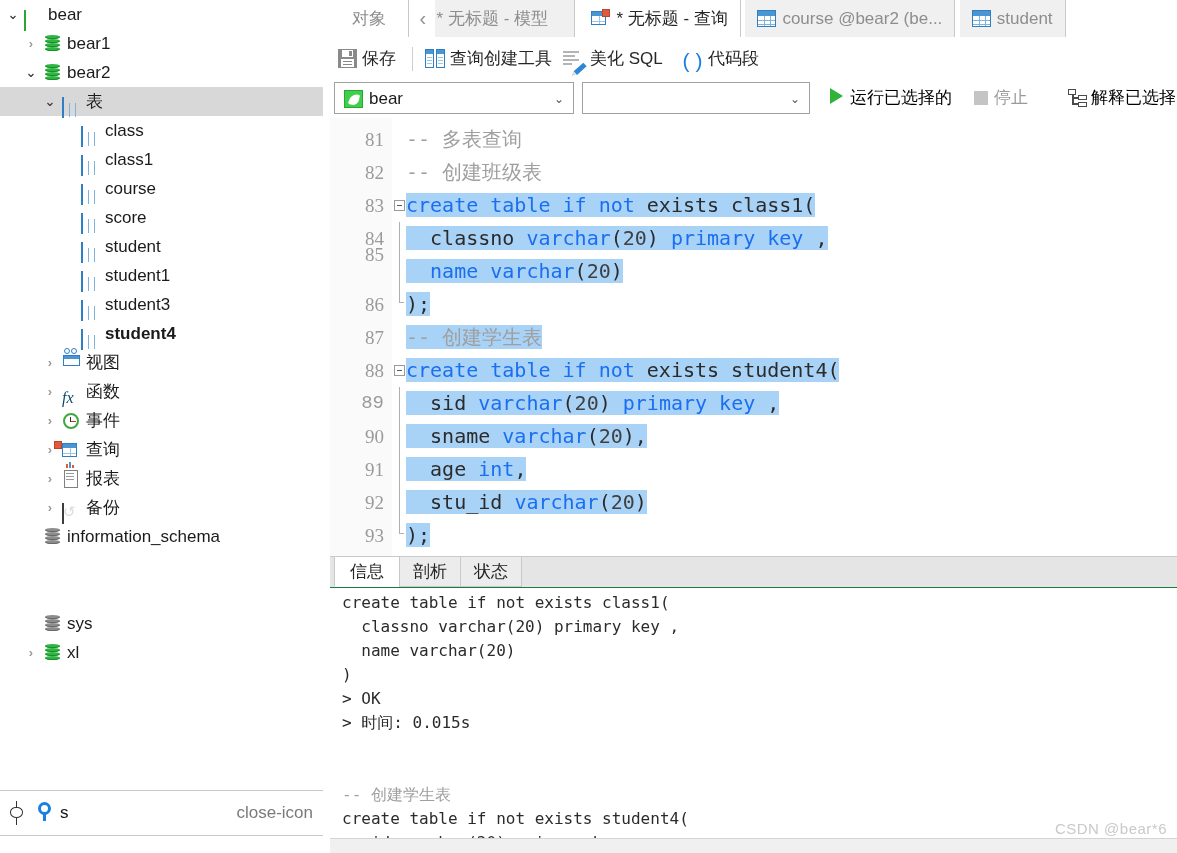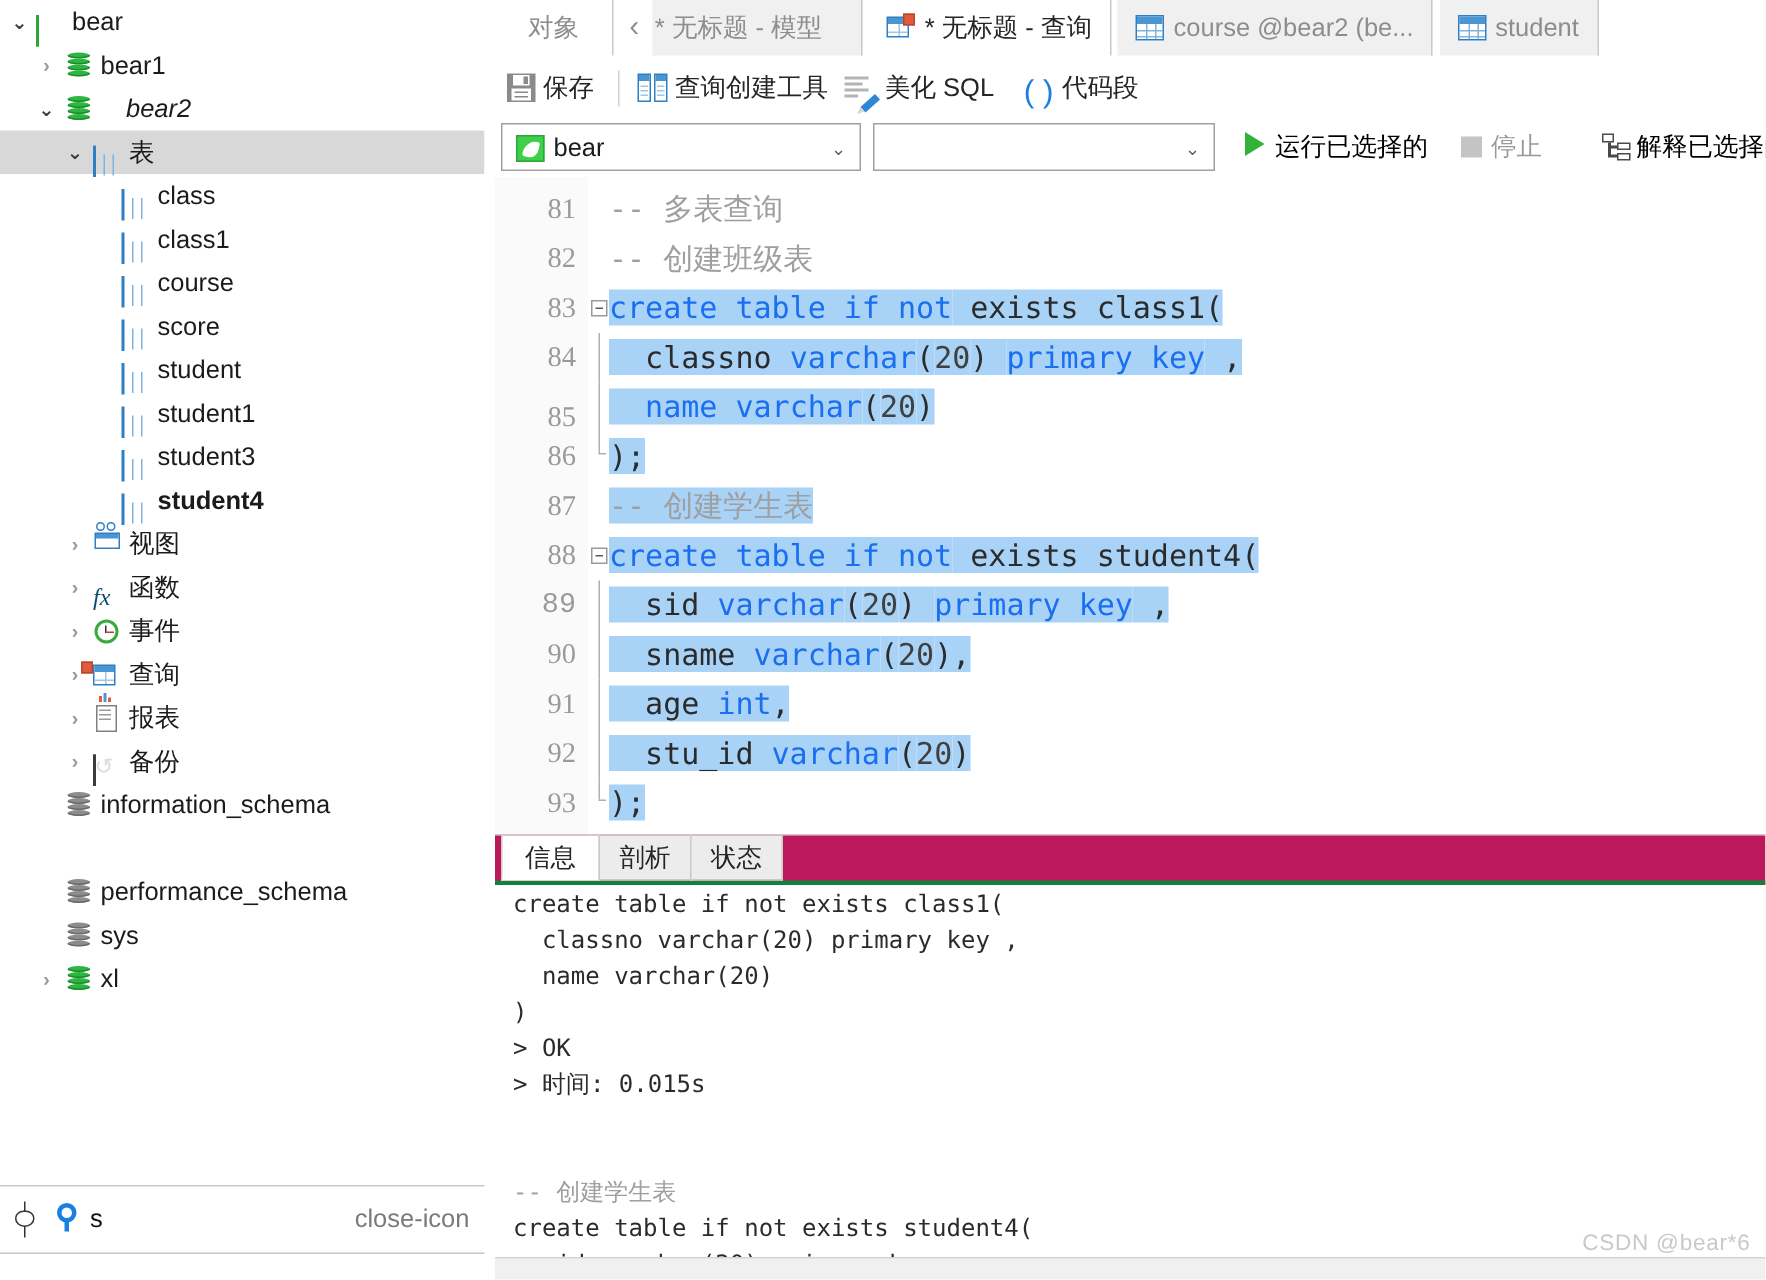--- a/index.html
+++ b/index.html
@@ -162,21 +162,21 @@
   .codearea{position:absolute;left:76px;top:0;right:0;height:438px;}
   .cline{position:absolute;left:0;height:33px;line-height:33px;font-size:20px;white-space:pre;letter-spacing:0px;}
   .kw{color:#1a6ff0;}
   .num{color:#404040;}
   .pl{color:#2b2b2b;}
   .cm{color:#9f9f9f;}
   .sel{background:#a9d2f7;}
 
   
   .results{position:absolute;left:0;top:556px;width:847px;height:297px;background:#ffffff;border-top:1px solid #c9c9c9;}
-  .rtabs{position:absolute;left:0;top:0;height:30px;width:847px;border-bottom:3px solid #15803d;background:#be185d;}
+  .rtabs{position:absolute;left:0;top:0;height:30px;width:847px;border-bottom:1px solid #15803d;background:#e5e5e5;}
   .rtab{position:absolute;top:0;height:30px;line-height:29px;font-size:17px;color:#262626;text-align:center;box-sizing:border-box;
         border-left:1px solid #c9c9c9;border-right:1px solid #c9c9c9;background:#ececec;border-bottom:1px solid #c9c9c9;}
   .rtab.active{background:#ffffff;border-bottom:1px solid #ffffff;}
   .rbody{position:absolute;left:0;top:30px;width:847px;height:267px;overflow:hidden;
      font-family:"DejaVu Sans Mono","Liberation Mono",monospace;font-size:16px;color:#2b2b2b;}
   .rline{position:absolute;left:12px;height:24px;line-height:24px;white-space:pre;}
   .rline.cm{color:#9f9f9f;}
 
   .statusbar{position:absolute;left:0;top:838px;width:847px;height:15px;background:#f0f0f0;border-top:1px solid #d4d4d4;}
   .wm{position:absolute;right:10px;top:820px;font-size:15px;color:#c9c9c9;font-family:"Liberation Sans",sans-serif;letter-spacing:.5px;}
@@ -194,21 +194,21 @@
           <span class="nlabel" style="left: 48px;">bear</span>
         </div>
         <div class="node" style="top: 29px; position: absolute; left: 0px; right: 0px;">
           <span class="twisty" style="left: 24px;">›</span>
           <span class="nicon" style="left: 43px;"><span class="cyl green"><i></i><i></i><i></i><i></i></span></span>
           <span class="nlabel" style="left: 67px;">bear1</span>
         </div>
         <div class="node" style="top: 58px; position: absolute; left: 0px; right: 0px;">
           <span class="twisty open" style="left: 24px;">⌄</span>
           <span class="nicon" style="left: 43px;"><span class="cyl green"><i></i><i></i><i></i><i></i></span></span>
-          <span class="nlabel" style="left: 84px; font-style: italic;">bear2</span>
+          <span class="nlabel" style="left: 67px;">bear2</span>
         </div>
         <div class="node sel" style="top: 87px; position: absolute; left: 0px; right: 0px;">
           <span class="twisty open" style="left: 43px;">⌄</span>
           <span class="nicon" style="left: 62px;"><span class="tbl"><span class="v1"></span><span class="v2"></span><span class="h1"></span><span class="h2"></span></span></span>
           <span class="nlabel" style="left: 86px;">表</span>
         </div>
         <div class="node" style="top: 116px; position: absolute; left: 0px; right: 0px;">
           <span class="nicon" style="left: 81px;"><span class="tbl"><span class="v1"></span><span class="v2"></span><span class="h1"></span><span class="h2"></span></span></span>
           <span class="nlabel" style="left: 105px;">class</span>
         </div>
@@ -269,24 +269,20 @@
           <span class="nlabel" style="left: 86px;">报表</span>
         </div>
         <div class="node" style="top: 493px; position: absolute; left: 0px; right: 0px;">
           <span class="twisty" style="left: 43px;">›</span>
           <span class="nicon" style="left: 62px;"><span class="bic"></span></span>
           <span class="nlabel" style="left: 86px;">备份</span>
         </div>
         <div class="node" style="top: 522px; position: absolute; left: 0px; right: 0px;">
           <span class="nicon" style="left: 43px;"><span class="cyl gray"><i></i><i></i><i></i><i></i></span></span>
           <span class="nlabel" style="left: 67px;">information_schema</span>
-        </div>
-        <div class="node" style="top: 580px; position: absolute; left: 0px; right: 0px;">
-          <span class="nicon" style="left: 43px;"><span class="cyl gray"><i></i><i></i><i></i><i></i></span></span>
-          <span class="nlabel" style="left: 67px;">performance_schema</span>
         </div>
         <div class="node" style="top: 609px; position: absolute; left: 0px; right: 0px;">
           <span class="nicon" style="left: 43px;"><span class="cyl gray"><i></i><i></i><i></i><i></i></span></span>
           <span class="nlabel" style="left: 67px;">sys</span>
         </div>
         <div class="node" style="top: 638px; position: absolute; left: 0px; right: 0px;">
           <span class="twisty" style="left: 24px;">›</span>
           <span class="nicon" style="left: 43px;"><span class="cyl green"><i></i><i></i><i></i><i></i></span></span>
           <span class="nlabel" style="left: 67px;">xl</span>
         </div>
@@ -403,21 +399,21 @@
         <span class="expl-ic"><span class="a"></span><span class="b"></span><span class="c"></span><span class="ln"></span><span class="ln2"></span><span class="ln3"></span></span><span>解释已选择的</span>
       </span>
     </div>
 
     <div class="editor">
       <div class="gutter" id="gutter">
           <div class="gline" style="top: 5px;">81</div>
           <div class="gline" style="top: 38px;">82</div>
           <div class="gline" style="top: 71px;">83</div>
           <div class="gline" style="top: 104px;">84</div>
-          <div class="gline" style="top: 144px;">85</div>
+          <div class="gline" style="top: 120px;">85</div>
           <div class="gline" style="top: 170px;">86</div>
           <div class="gline" style="top: 203px;">87</div>
           <div class="gline" style="top: 236px;">88</div>
           <div class="gline" style="top: 269px; font-family: Liberation Mono, monospace;">89</div>
           <div class="gline" style="top: 302px;">90</div>
           <div class="gline" style="top: 335px;">91</div>
           <div class="gline" style="top: 368px;">92</div>
           <div class="gline" style="top: 401px;">93</div>
         </div>
       <div class="foldcol" id="foldcol">

